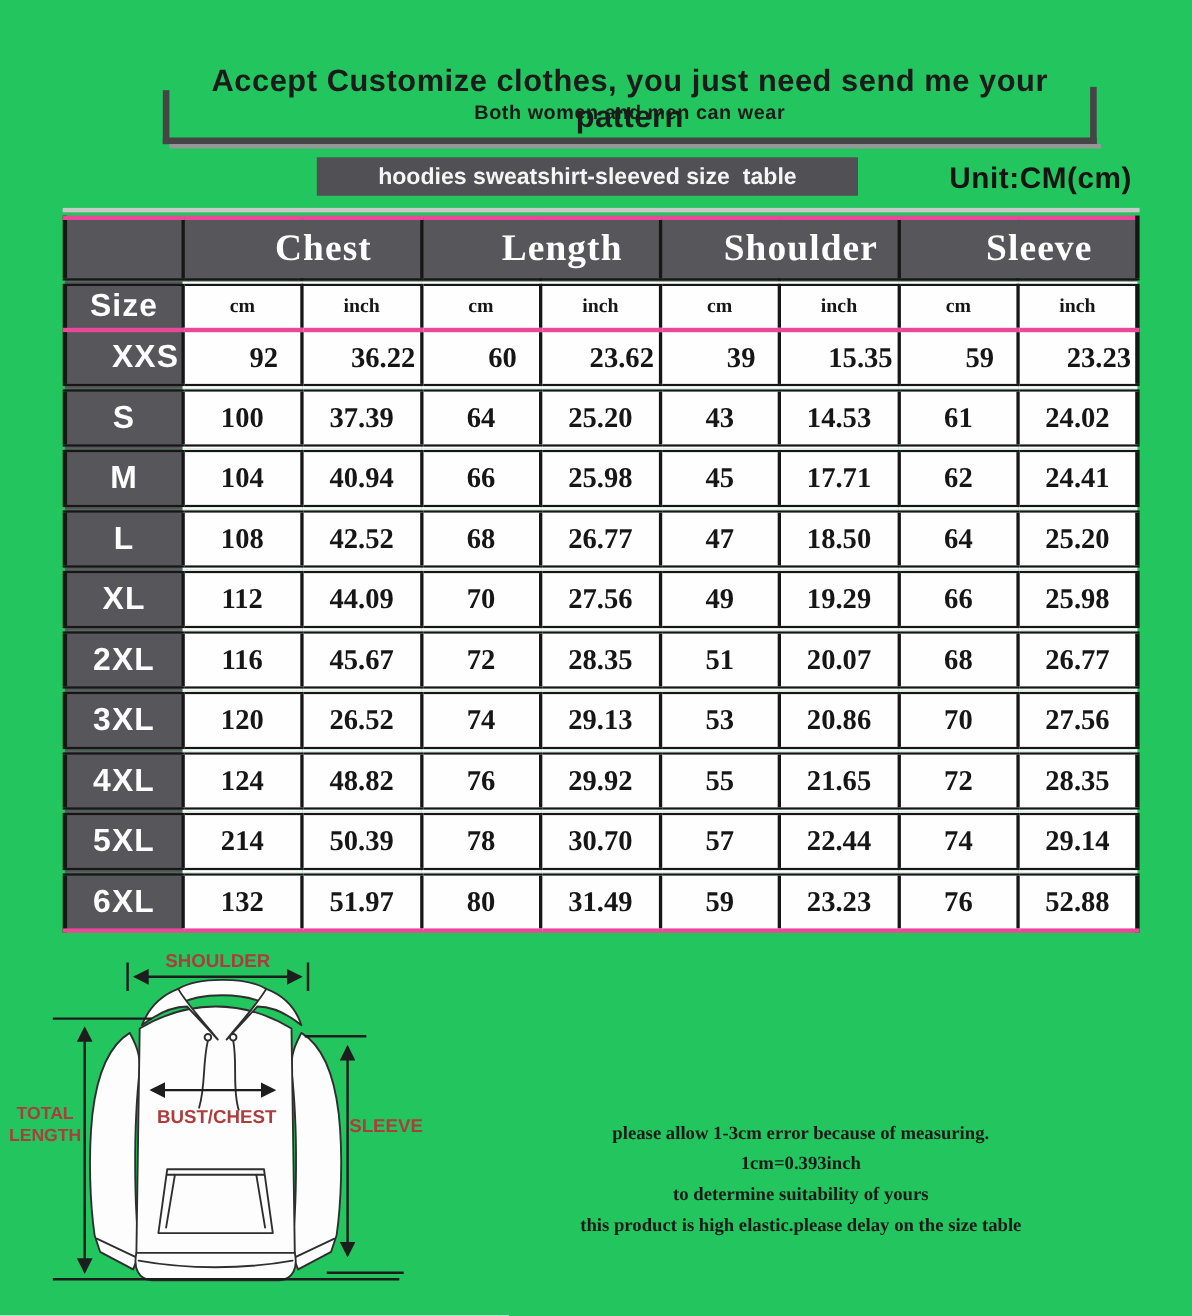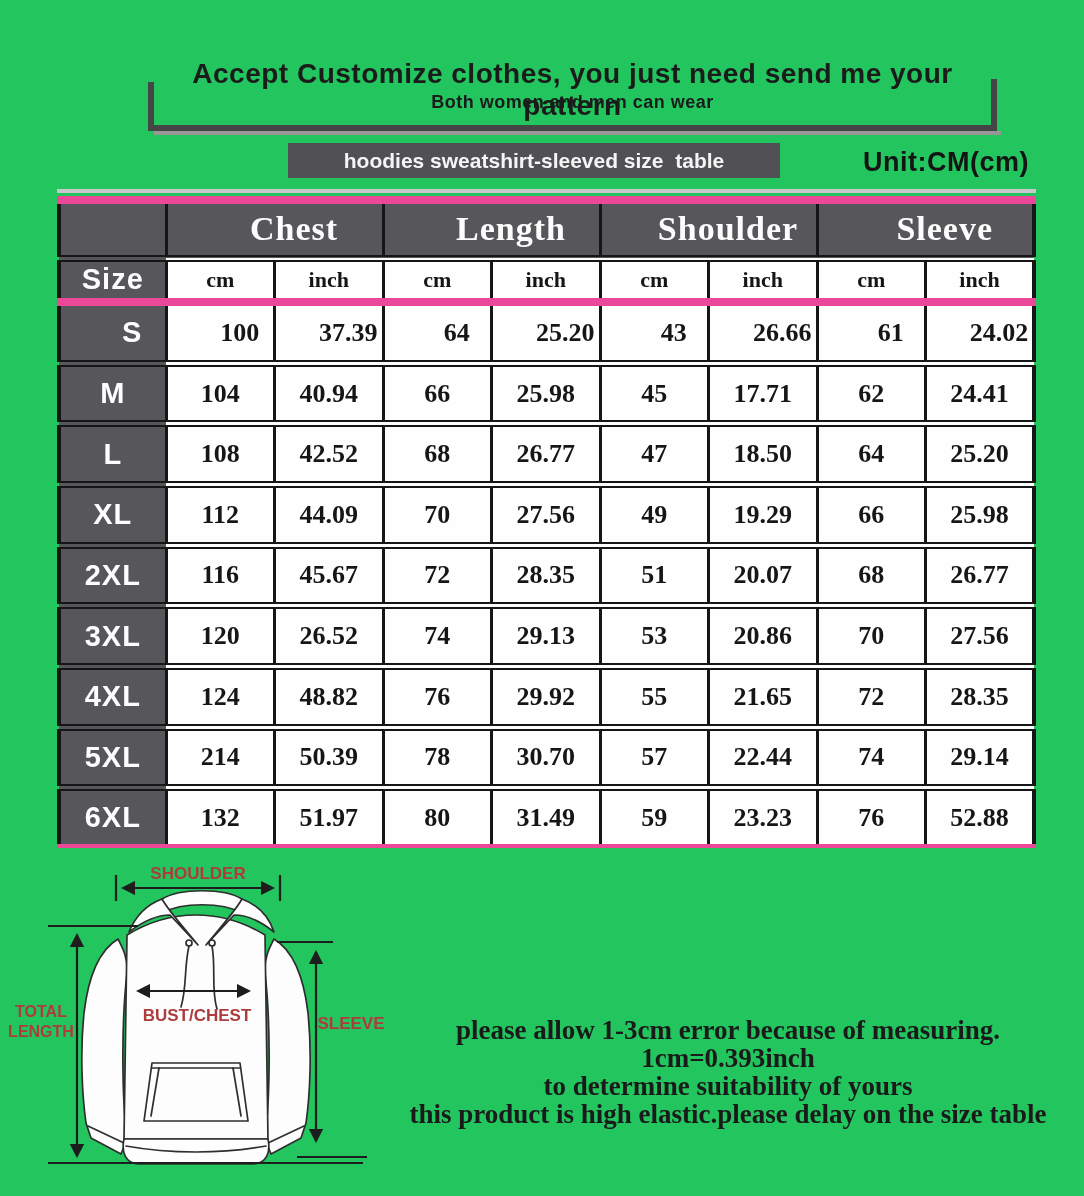--- a/index.html
+++ b/index.html
@@ -28,36 +28,36 @@
   
   .table-shadow { position:absolute; left:57px; top:189px; width:979px; height:4px; background:#c9c9c9; }
   table.size { position:absolute; left:57px; top:196px; width:979px; height:652px;
     border-collapse:collapse; table-layout:fixed;
     font-family:"Liberation Serif", serif; font-weight:bold; color:#161616; }
   table.size td {
     border-top:7px double #161616; border-bottom:7px double #161616;
     border-left:3px solid #161616; border-right:3px solid #161616;
     text-align:center; vertical-align:middle; padding:0; background:#fefefe;
   }
-  table.size tr:first-child td { border-top:8px solid #ec4899;padding-left:39px; }
+  table.size tr:first-child td { border-top:4px solid #ec4899;padding-left:39px; }
   table.size tr:last-child  td { border-bottom:4px solid #ec4899; }
   table.size td:first-child { border-left:4px solid #161616; }
   table.size td:last-child  { border-right:4px solid #161616; }
   table.size td.dark { background:#57575b; color:#fdfdfd; }
   .h1 { height:58px; }
   .h2 { height:44px; }
   td.group { font-size:34px; letter-spacing:1px; }
-  td.sub   { font-size:22px; }
+  td.sub   { font-size:18px; }
   td.num   { font-size:26px; }
   td.sizecell { font-family:"Liberation Sans", sans-serif; font-size:29px; letter-spacing:1px; }
   
   .diagram { position:absolute; left:0; top:855px; }
   
   .notes { position:absolute; left:390px; top:1016px; width:676px; text-align:center;
-    font-family:"Liberation Serif", serif; font-weight:bold; font-size:27px;
+    font-family:"Liberation Serif", serif; font-weight:bold; font-size:17px;
     line-height:28px; color:#1a1a1a; }
 </style>
 </head>
 <body>
 
 <div class="canvas">
 
   <div class="br-bar br-left"></div>
   <div class="br-bar br-right"></div>
   <div class="br-bar br-bottom"></div>
@@ -96,27 +96,38 @@
         <td class="sub">cm</td>
         <td class="sub">inch</td>
         <td class="sub">cm</td>
         <td class="sub">inch</td>
         <td class="sub">cm</td>
         <td class="sub">inch</td>
       </tr>
     </thead>
     <tbody>
         <tr>
+          <td class="dark sizecell">XXS</td>
+          <td class="num">92</td>
+          <td class="num">36.22</td>
+          <td class="num">60</td>
+          <td class="num">23.62</td>
+          <td class="num">39</td>
+          <td class="num">15.35</td>
+          <td class="num">59</td>
+          <td class="num">23.23</td>
+        </tr>
+        <tr>
           <td class="dark sizecell">S</td>
           <td class="num">100</td>
           <td class="num">37.39</td>
           <td class="num">64</td>
           <td class="num">25.20</td>
           <td class="num">43</td>
-          <td class="num">26.66</td>
+          <td class="num">14.53</td>
           <td class="num">61</td>
           <td class="num">24.02</td>
         </tr>
         <tr>
           <td class="dark sizecell">M</td>
           <td class="num">104</td>
           <td class="num">40.94</td>
           <td class="num">66</td>
           <td class="num">25.98</td>
           <td class="num">45</td>

